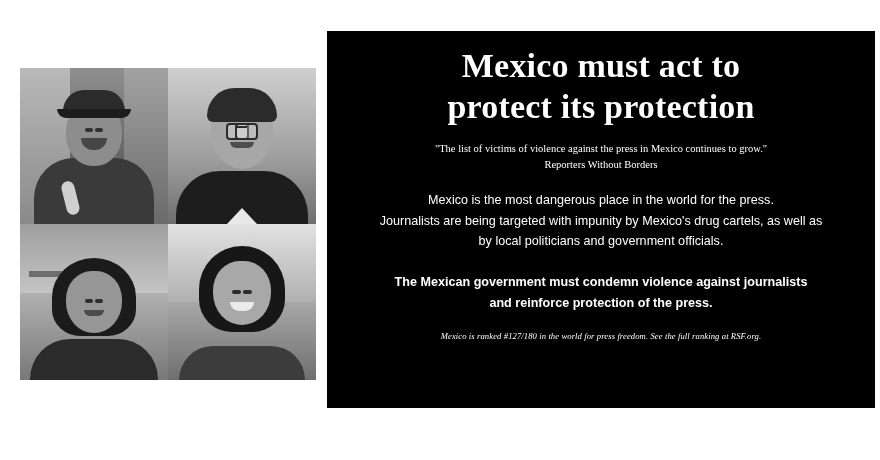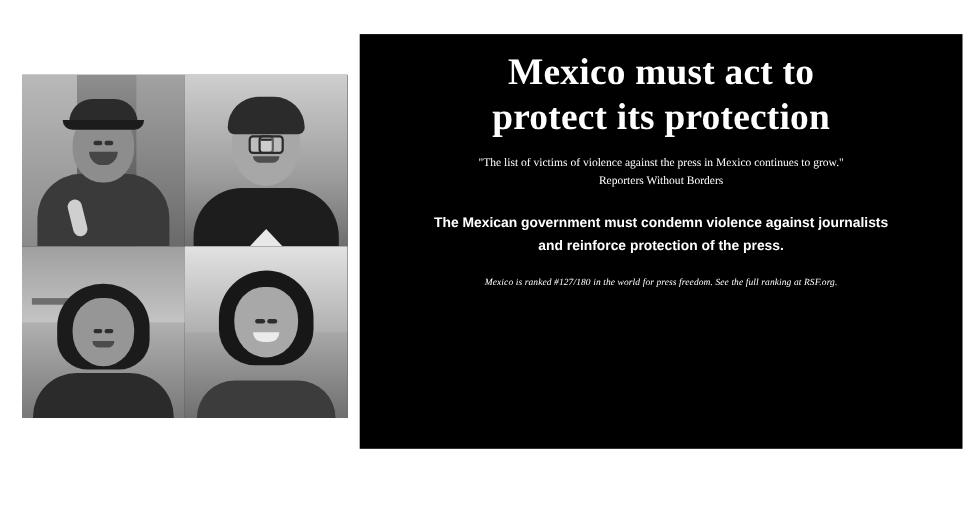--- a/index.html
+++ b/index.html
@@ -229,20 +229,25 @@
       <div>Mexico must act to</div>
       <div>protect its protection</div>
     </div>
 
     <div class="quote">
       <div>"The list of victims of violence against the press in Mexico continues to grow."</div>
       <div class="quote-source">Reporters Without Borders</div>
     </div>
 
 
+    <div class="para second">
+      <div>Mexico is the most dangerous place in the world for the press.</div>
+      <div>Journalists are being targeted with impunity by Mexico's drug cartels, as well as</div>
+      <div>by local politicians and government officials.</div>
+    </div>
 
     <div class="call">
       <div>The Mexican government must condemn violence against journalists</div>
       <div>and reinforce protection of the press.</div>
     </div>
 
     <div class="footnote">Mexico is ranked #127/180 in the world for press freedom. See the full ranking at RSF.org.</div>
   </div>
 
 </div>

